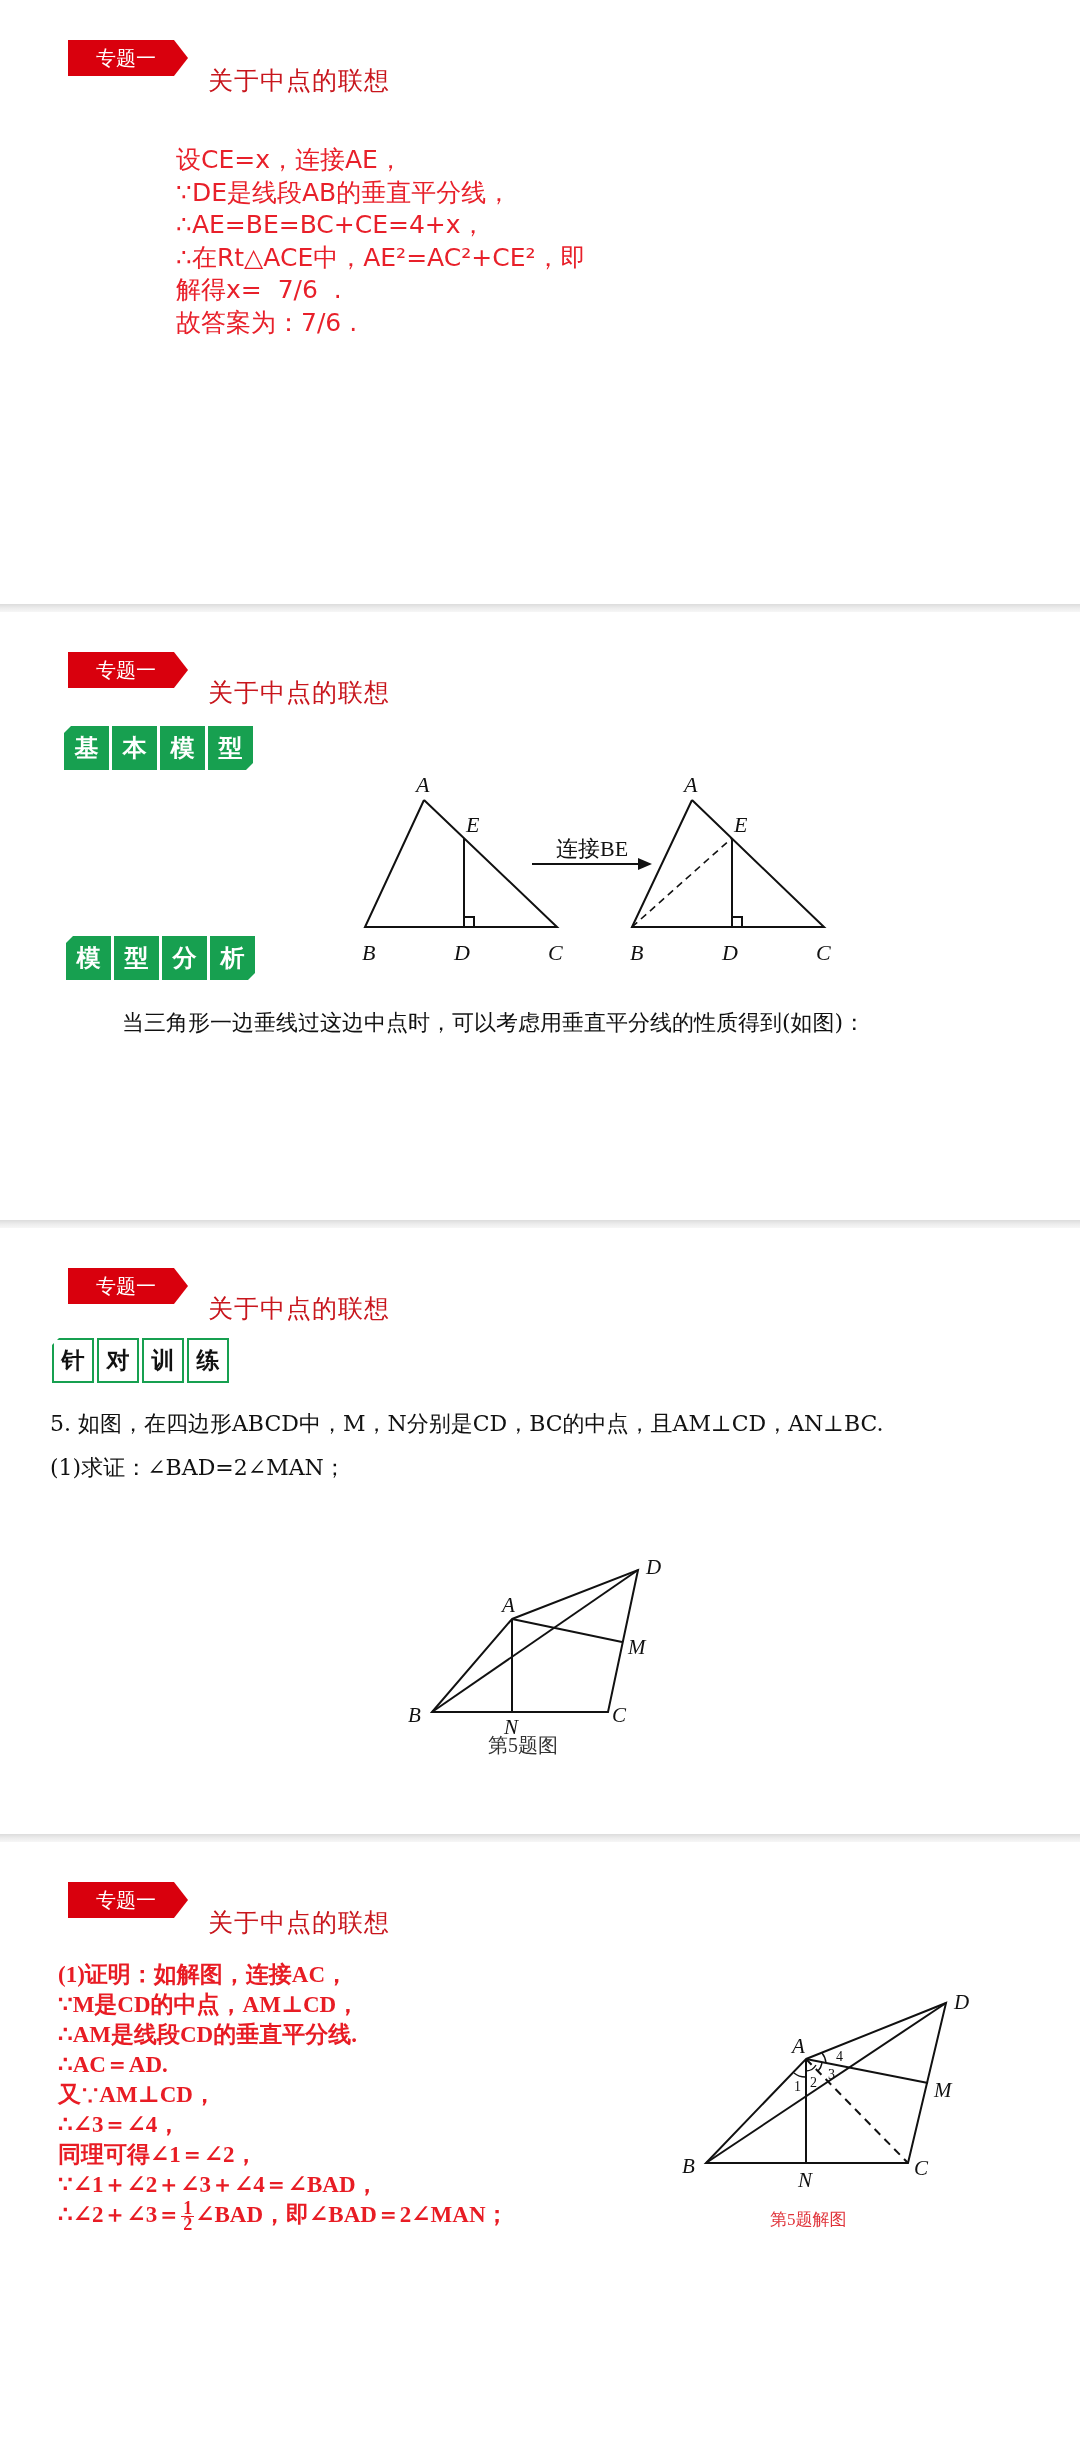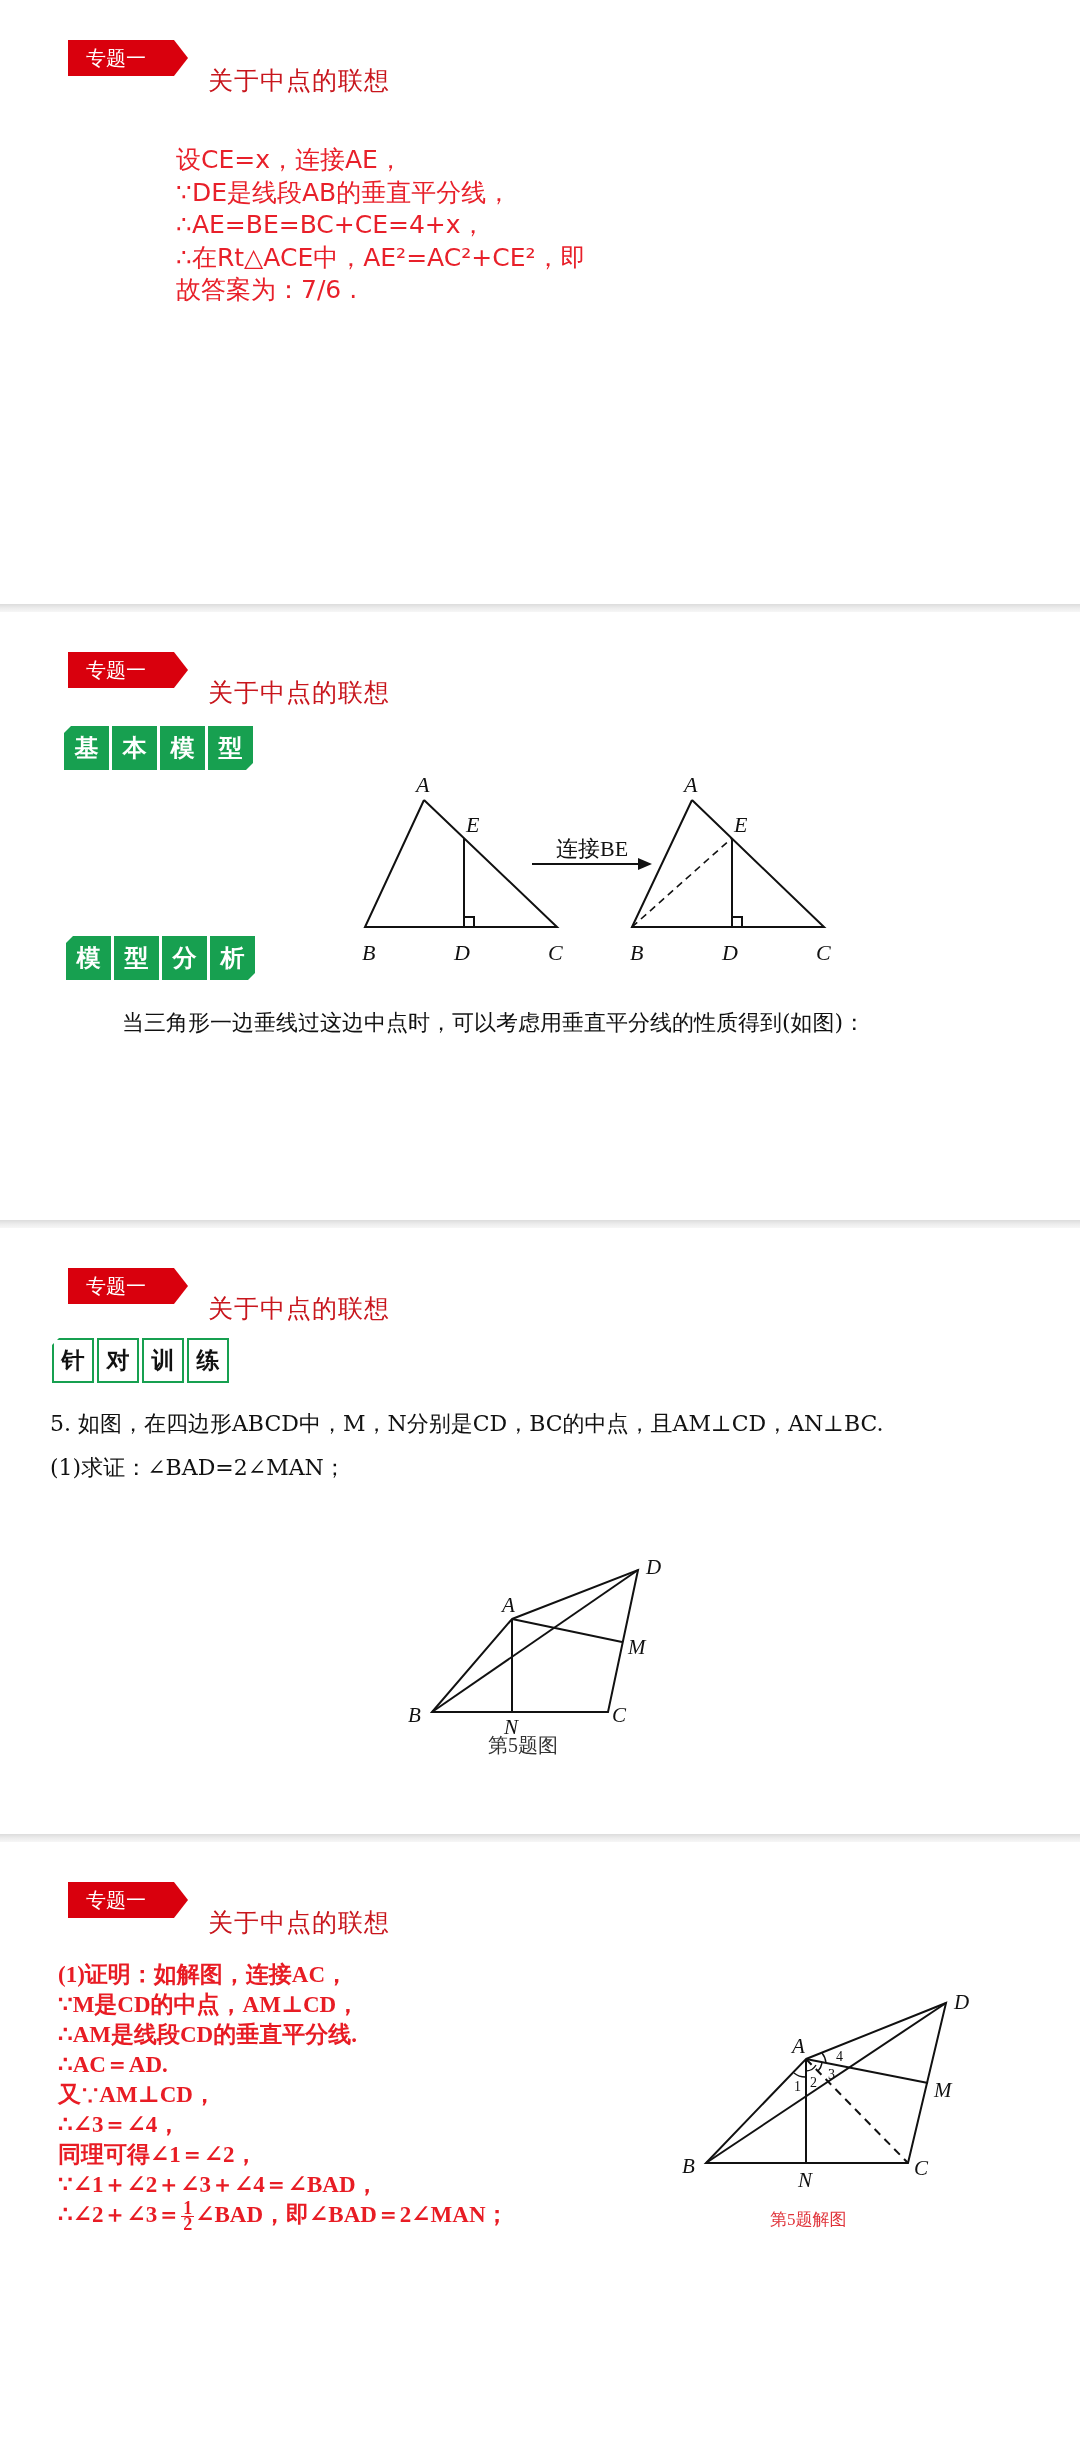--- a/index.html
+++ b/index.html
@@ -4,21 +4,21 @@
 <style>
   * { box-sizing: border-box; margin: 0; padding: 0; }
   html, body { width: 1080px; background: #ffffff; }
   body { position: relative; height: 2443px; overflow: hidden; font-family: "DejaVu Sans", "Liberation Sans", sans-serif; }
 
   .slide { position: absolute; left: 0; width: 1080px; background: #fff; }
   .sep { position: absolute; left: 0; width: 1080px; height: 8px; background: linear-gradient(#dcdcdc, #ececec 50%, #f6f6f6); }
 
   
   .banner { position: absolute; left: 68px; height: 36px; display: flex; align-items: center; }
-  .tag { position: relative; width: 106px; height: 36px; background: #d9000d; color: #fff; font-size: 20px; line-height: 36px; padding-left: 18px; letter-spacing: 0px; }
+  .tag { position: relative; width: 106px; height: 36px; background: #d9000d; color: #fff; font-size: 20px; line-height: 36px; padding-left: 28px; letter-spacing: 0px; }
   .tag::after { content: ""; position: absolute; right: -14px; top: 0; border-top: 18px solid transparent; border-bottom: 18px solid transparent; border-left: 14px solid #d9000d; }
   .topic { margin-left: 34px; font-size: 25px; color: #c8161d; letter-spacing: 1px; margin-top: 44px; }
 
   
   .ans1 { position: absolute; left: 176px; top: 144px; color: #e8202a; font-family: "DejaVu Sans", sans-serif; font-size: 25px; line-height: 32.5px; }
   .ans1 div { white-space: pre; }
 
   
   .glabel { position: absolute; display: flex; height: 44px; }
   .gcell { width: 45px; height: 44px; margin-right: 3px; background: #17a050; color: #fff; font-weight: bold; font-size: 24px; text-align: center; line-height: 44px; font-family: "DejaVu Sans", sans-serif; }
@@ -46,20 +46,21 @@
 <section class="slide" style="top:0; height:606px;">
   <div class="banner" style="top:40px;">
     <div class="tag">专题一</div>
     <div class="topic">关于中点的联想</div>
   </div>
   <div class="ans1">
     <div>设CE=x，连接AE，</div>
     <div>∵DE是线段AB的垂直平分线，</div>
     <div>∴AE=BE=BC+CE=4+x，</div>
     <div>∴在Rt△ACE中，AE²=AC²+CE²，即</div>
+    <div>解得x=  7/6  .</div>
     <div>故答案为：7/6 .</div>
   </div>
 </section>
 <div class="sep" style="top:604px;"></div>
 
 <section class="slide" style="top:612px; height:610px;">
   <div class="banner" style="top:40px;">
     <div class="tag">专题一</div>
     <div class="topic">关于中点的联想</div>
   </div>

